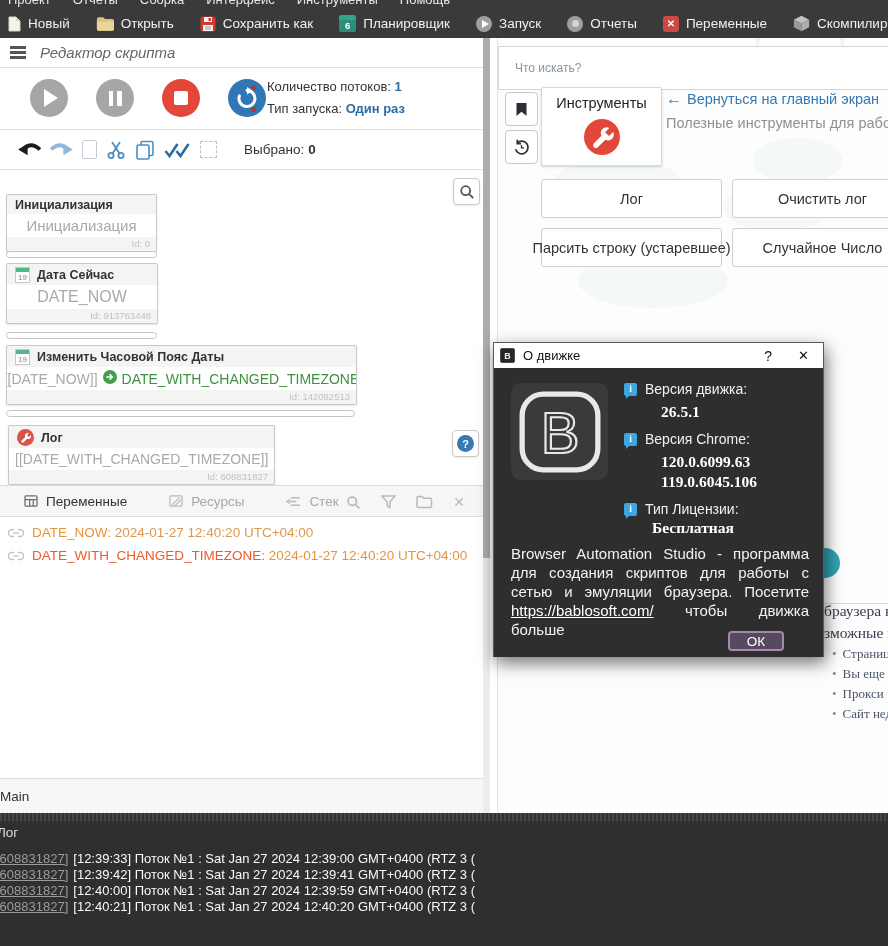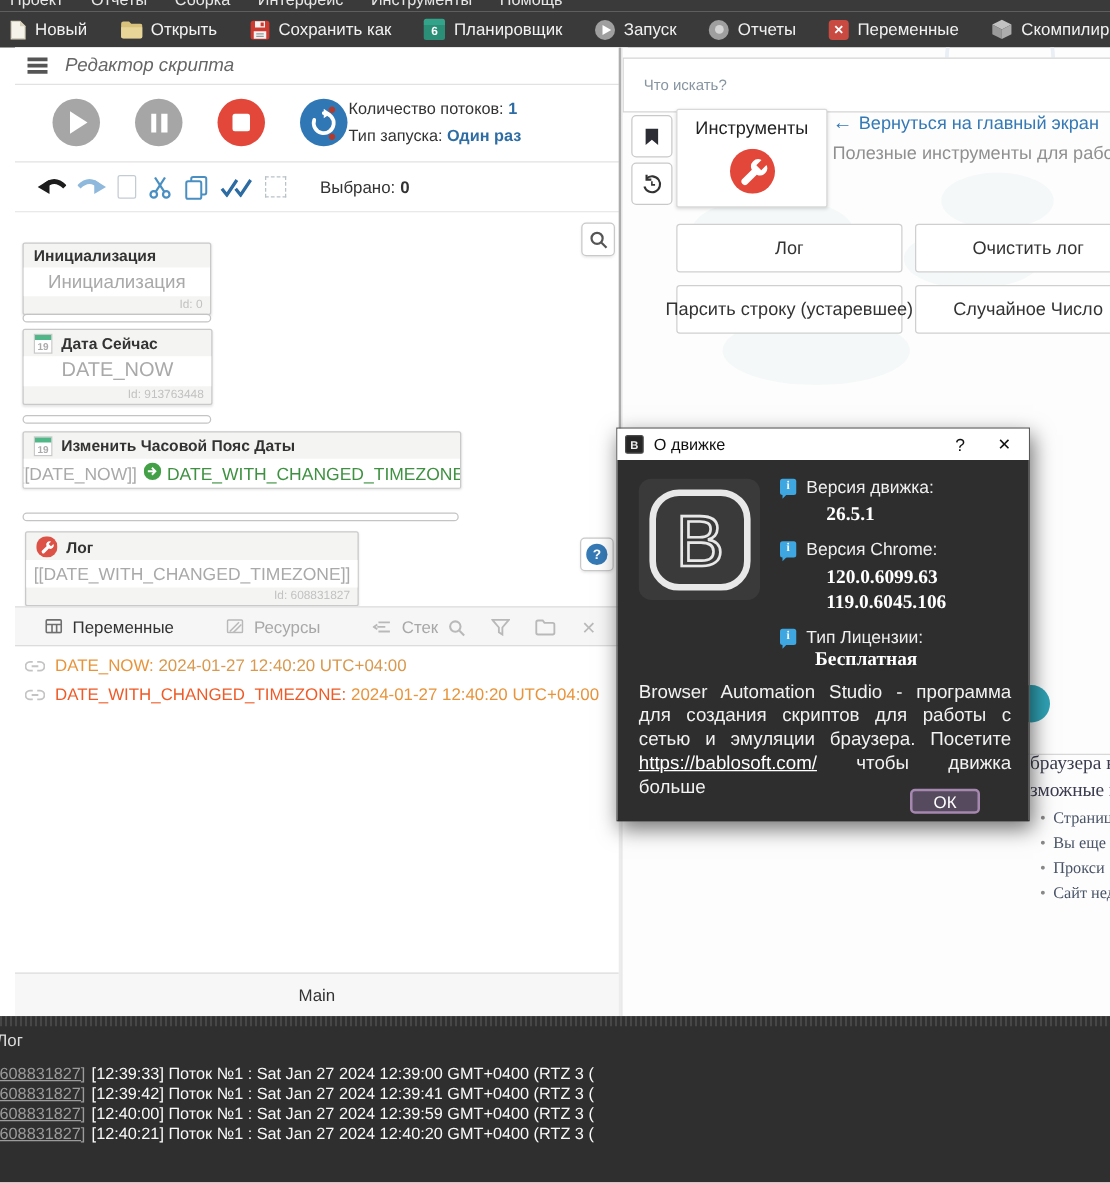--- a/index.html
+++ b/index.html
@@ -19,21 +19,21 @@
     color:#f1f1f1; font-size:13.5px; cursor:default; flex:0 0 auto; }
   .ico { display:inline-flex; align-items:center; justify-content:center; flex:0 0 auto; }
   .cal12 { width:17px; height:17px; border-radius:2px; background:linear-gradient(#33a389 0 5px,#2b8f78 5px);
     color:#fff; font-size:9.5px; font-weight:bold; display:flex; align-items:flex-end; justify-content:center; padding-bottom:1px;}
   .circle-ico { width:16px; height:16px; border-radius:50%; background:#9f9f9f; display:flex; align-items:center; justify-content:center; }
   .circle-ico .tri { width:0; height:0; border-left:7px solid #fff; border-top:4.5px solid transparent; border-bottom:4.5px solid transparent; margin-left:2px; }
   .circle-ico .dot { width:7px; height:7px; border-radius:50%; background:#d4d4d4; }
   .stop-ico { width:16px; height:16px; border-radius:3px; background:#c94a40; color:#fff; font-size:10px; font-weight:bold;
     display:flex; align-items:center; justify-content:center; }
   
-  .left-panel { position:absolute; left:0; top:38px; width:490px; height:645px; background:#fff; border-right:1px solid #cfcfcf;margin-left:12px; }
+  .left-panel { position:absolute; left:0; top:38px; width:490px; height:645px; background:#fff; border-right:1px solid #cfcfcf; }
   .editor-header { position:absolute; left:0; top:0; width:100%; height:30px; border-bottom:1px solid #e2e2e2; background:#fff; }
   .hamburger { position:absolute; left:10px; top:8px; width:16px; cursor:pointer; }
   .hamburger i { display:block; height:2.5px; background:#555; margin-bottom:2.5px; }
   .editor-title { position:absolute; left:40px; top:6px; font-style:italic; font-size:15px; color:#666; }
   .controls { position:absolute; left:0; top:30px; width:100%; height:62px; border-bottom:1px solid #e2e2e2; }
   .ctl { position:absolute; top:11px; width:38px; height:38px; border-radius:50%; display:flex; align-items:center; justify-content:center; cursor:pointer; }
   .ctl.play { left:30px; background:#a6a6a6; } .ctl.pause { left:96px; background:#a6a6a6; }
   .ctl.stop { left:162px; background:#e2473a; } .ctl.refresh { left:228px; background:#3077b5; }
   .ctl .tri { width:0; height:0; border-left:14px solid #fff; border-top:9px solid transparent; border-bottom:9px solid transparent; margin-left:4px; }
   .ctl .bars { display:flex; gap:4px; } .ctl .bars i { width:4.5px; height:15px; background:#fff; }
@@ -71,21 +71,21 @@
     border-top:1px solid #dcdcdc; border-bottom:1px solid #dcdcdc; display:flex; align-items:center; padding-left:24px; }
   .vtab { display:flex; align-items:center; gap:8px; margin-right:42px; font-size:13.5px; cursor:pointer; }
   .vtab.active { color:#333; } .vtab.dim { color:#a8a8a8; }
   .vh-icons { position:absolute; right:18px; top:0; height:32px; display:flex; align-items:center; gap:20px; }
   .vh-icons > * { cursor:pointer; }
   .xglyph { color:#b9b9b9; font-size:14px; }
   .var-row { position:absolute; left:8px; display:flex; align-items:center; gap:8px; font-size:13.5px; white-space:nowrap; cursor:pointer; }
   .vr1 .vname { color:#e8943b; } .vr1 .vval { color:#d9994e; }
   .vr2 .vname { color:#f05a26; } .vr2 .vval { color:#e8943b; }
   .main-bar { position:absolute; left:0; top:740px; width:483px; height:35px; background:#f7f7f7; border-top:1px solid #ddd;
-    display:flex; align-items:center; justify-content:center; font-size:13.5px; color:#333; }
+    display:flex; align-items:center; font-size:13.5px; color:#333; }
   .lscroll { position:absolute; left:483px; top:0; width:7px; height:775px; background:#ececec; }
   .lscroll .thumb { position:absolute; left:0; top:0; width:7px; height:520px; background:#adadad; }
   
   .right-panel { position:absolute; left:497px; top:38px; width:391px; height:775px; background:#fdfdfd; overflow:hidden; border-left:1px solid #e3e3e3; }
   .deco-circle { position:absolute; border:3px solid #e9eff5; border-radius:50%; }
   .blob { position:absolute; background:#f5f8f9; border-radius:50%; }
   .searchbox { position:absolute; left:0; top:8px; width:391px; height:44px; background:#fff; border:1px solid #d4d4d4; }
   .searchbox input { width:100%; height:100%; border:none; outline:none; padding-left:16px; font-size:12px;
     font-family:Liberation Sans, sans-serif; color:#333; background:transparent; }
   .searchbox input::placeholder { color:#8795a1; }
@@ -341,20 +341,21 @@
       <div class="block-b" style="font-size:14px; display:flex; align-items:center; justify-content:center; gap:5px;">
         <span>[[DATE_NOW]]</span>
         <span class="arrow-circle">
           <svg width="14" height="14" viewBox="0 0 15 15">
               <circle cx="7.5" cy="7.5" r="7.5" fill="#43a047"></circle>
               <path d="M3.5 7.5 h6 M7 4.5 l3 3 -3 3" stroke="#fff" stroke-width="1.6" fill="none"></path>
             </svg>
         </span>
         <span class="green-txt">DATE_WITH_CHANGED_TIMEZONE</span>
       </div>
+      <div class="block-f">Id: 142082513</div>
     </div>
     <div class="pill" style="left:6px; top:240px; width:349px;"></div>
 
     <div class="block" style="left:8px; top:255px; width:267px;">
       <div class="block-h">
         <span class="ico">
           <svg width="17" height="17" viewBox="0 0 20 20">
               <circle cx="10" cy="10" r="10" fill="#dd5246"></circle>
               <path d="M14 5 a3.2 3.2 0 0 0-4.3 4.3 l-4.4 4.4 a1.6 1.6 0 0 0 2.2 2.2 l4.4-4.4 a3.2 3.2 0 0 0 4.3-4.3 l-2.3 2.3 -2.2-2.2 z" fill="#fff"></path>
             </svg>

